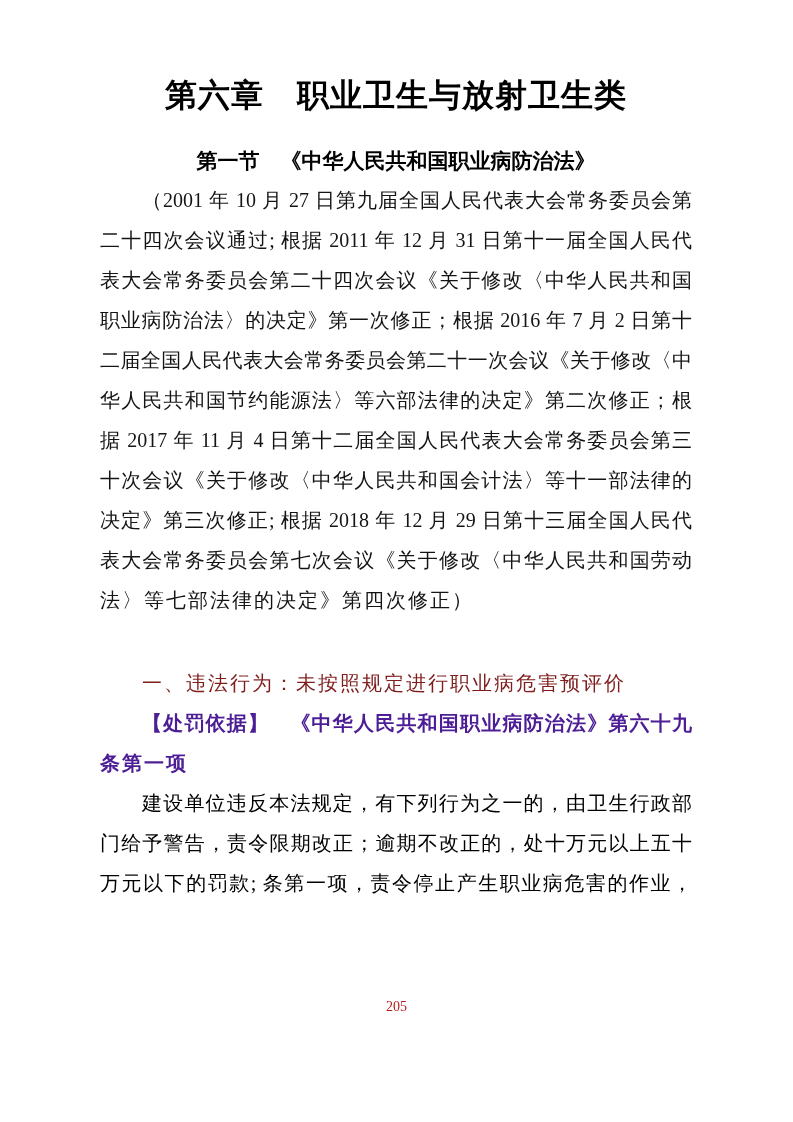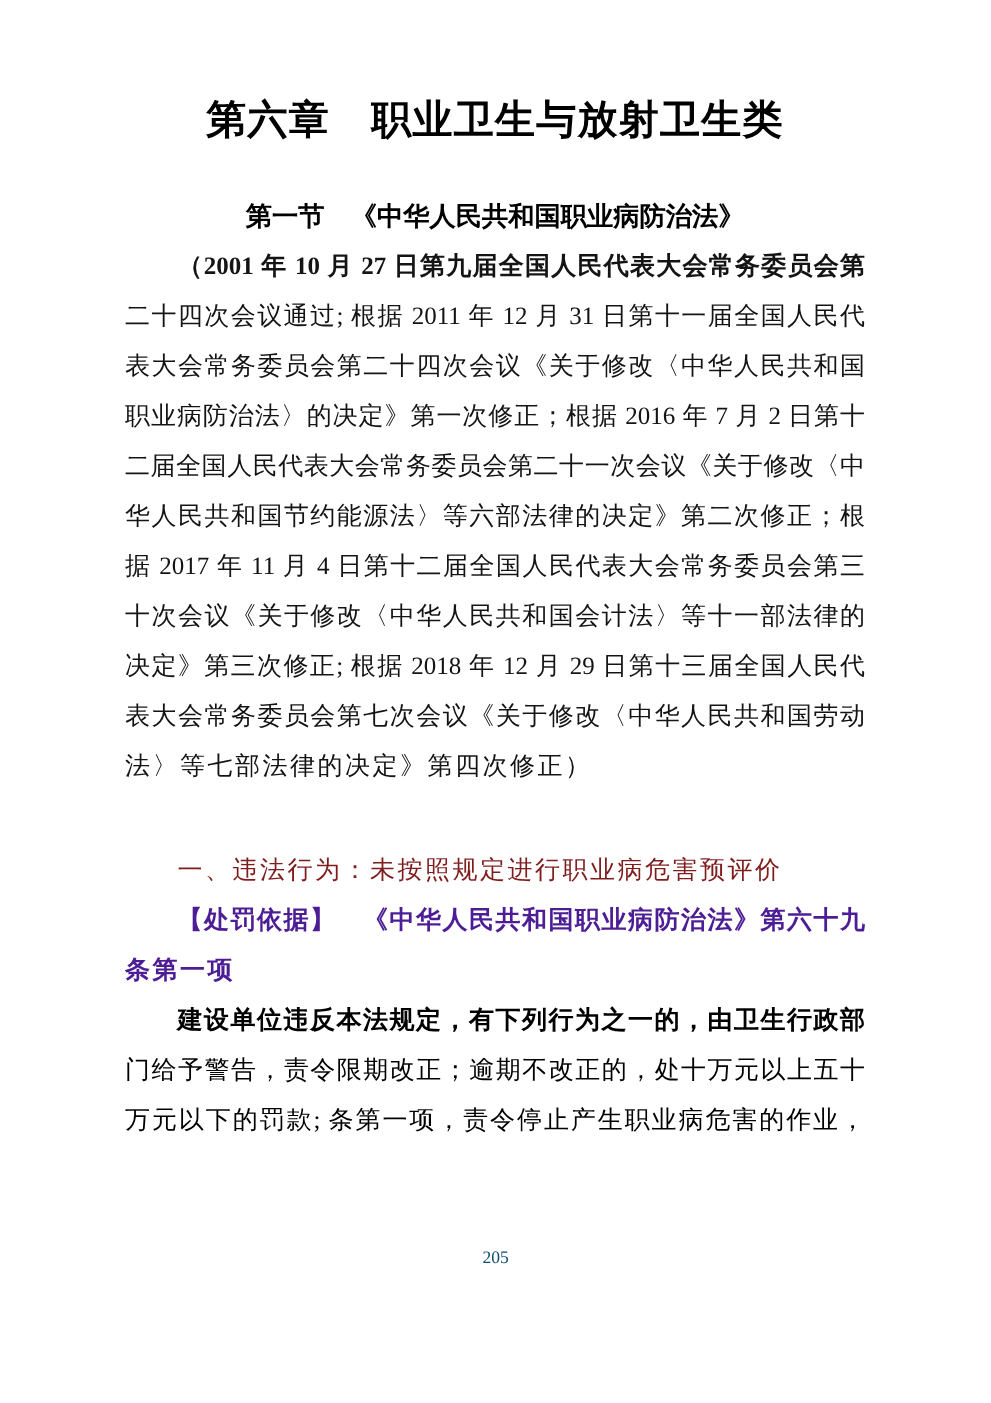--- a/index.html
+++ b/index.html
@@ -21,38 +21,38 @@
   .chapter-title {
     margin-top: 75px;
     font-size: 32px;
     line-height: 40px;
     font-weight: 700;
     text-align: center;
     letter-spacing: 1px;
     font-family: "Liberation Serif", serif;
   }
   .section-title {
-    margin-top: 45px;
+    margin-top: 32px;
     font-size: 21px;
     line-height: 28px;
     font-weight: 700;
     text-align: center;
     font-family: "Liberation Sans", sans-serif;
   }
   .preamble { margin-top: 5px; }
   .line {
     font-size: 20px;
     line-height: 40px;
     color: #141414;
     text-align: justify;
     text-align-last: justify;
     overflow: hidden;
     white-space: nowrap;
   }
-  .line.indent { padding-left: 42px; font-weight: bold; }
+  .line.indent { padding-left: 42px; }
   .line.last {
     text-align: left;
     text-align-last: left;
     letter-spacing: 2px;
   }
   .violation-heading {
     margin-top: 43px;
     font-size: 20px;
     line-height: 40px;
     color: #7f1d1d;
@@ -63,21 +63,21 @@
   .basis .line, .penalty .line { color: #000000; }
   .basis .line { font-weight: 700; color: #4c1d95; }
   .page-number {
     position: absolute;
     left: 0;
     right: 0;
     top: 997px;
     text-align: center;
     font-size: 14px;
     line-height: 20px;
-    color: #0c4a6e;
+    color: #b91c1c;
     font-family: "Liberation Serif", serif;
   }
 </style>
 </head>
 <body>
 
 <div class="content">
 
   <h1 class="chapter-title">第六章　职业卫生与放射卫生类</h1>
 

